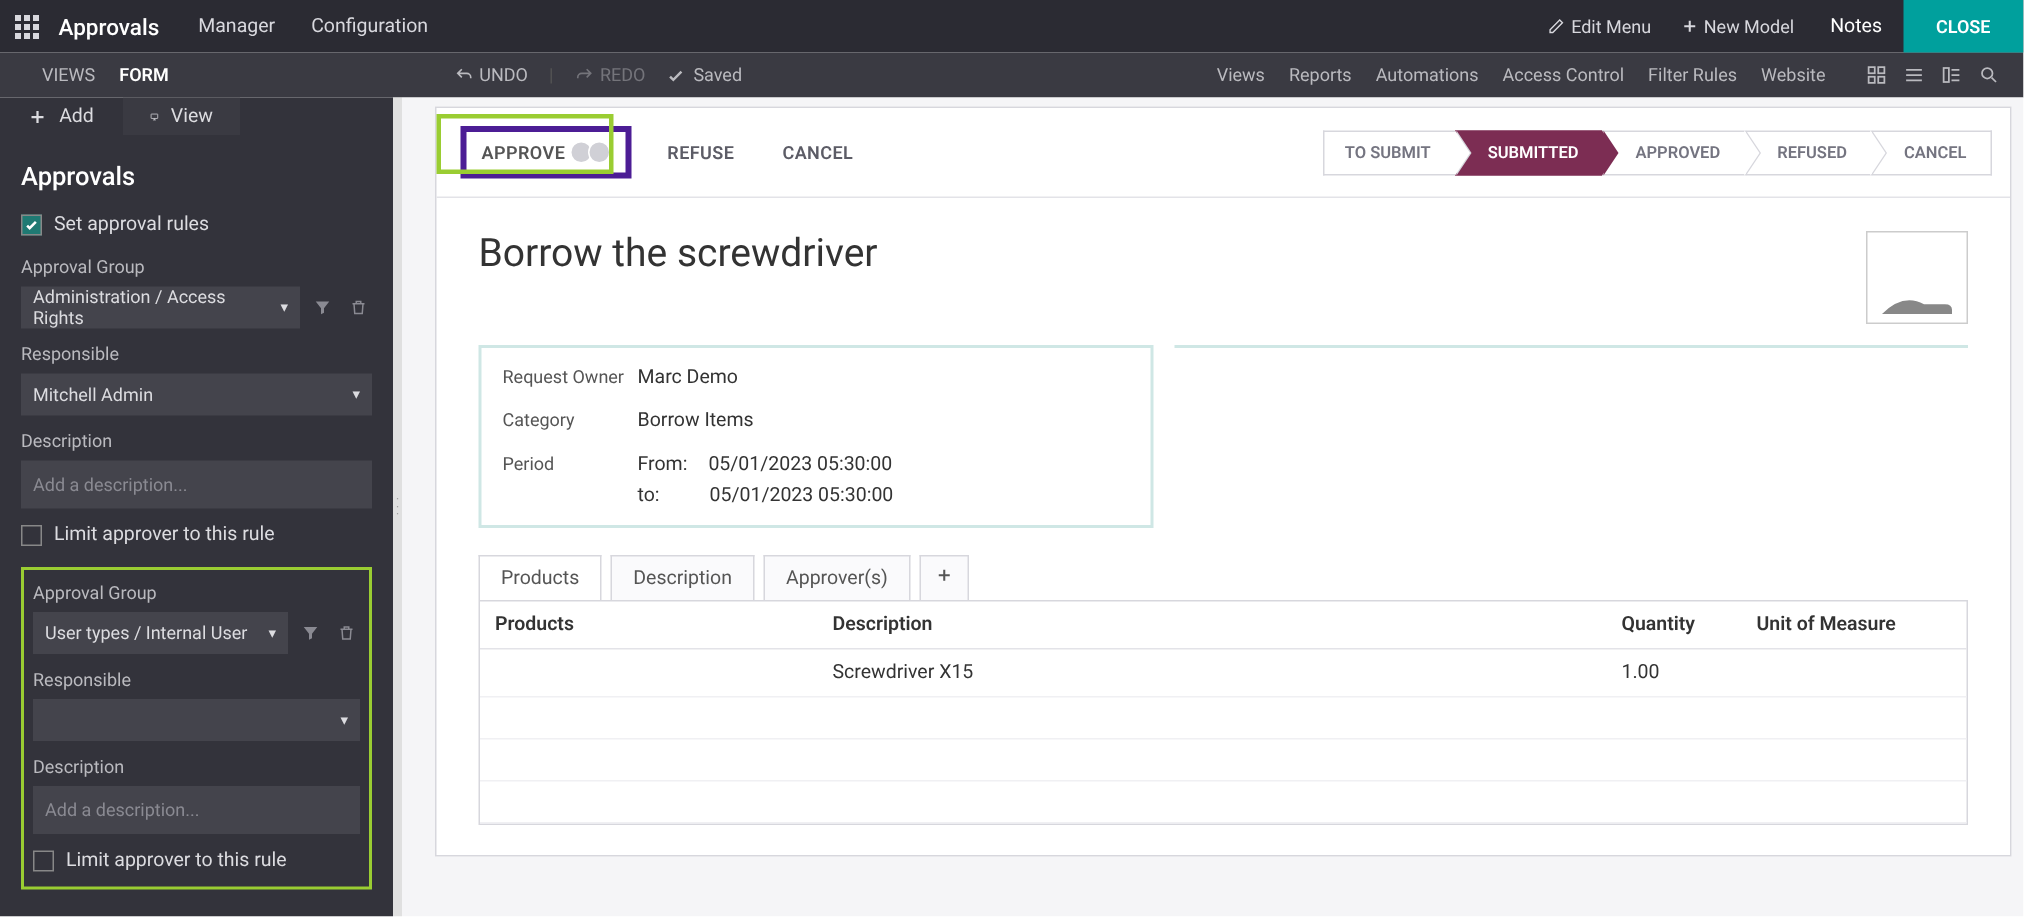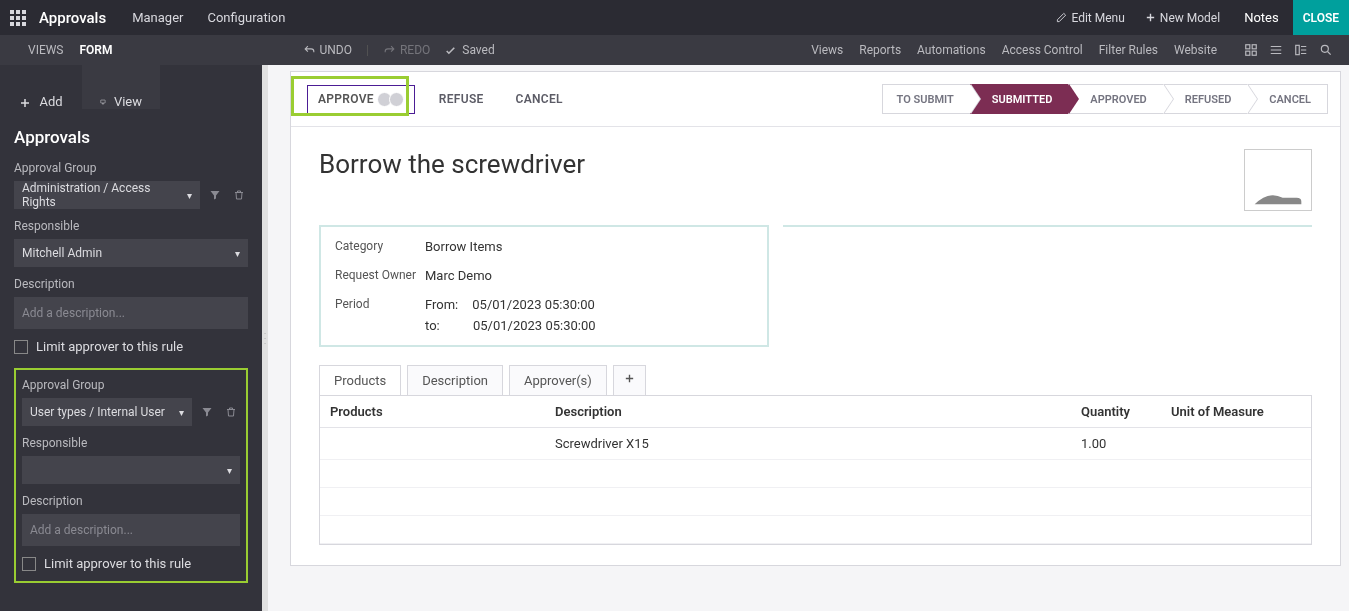--- a/index.html
+++ b/index.html
@@ -7,36 +7,36 @@
 .topbar { height:35px; background:#2b2b33; display:flex; align-items:center; color:#d8d8de; }
 .apps-icon { width:35px; height:35px; display:flex; align-items:center; justify-content:center; cursor:pointer; }
 .apps-grid { display:grid; grid-template-columns:repeat(3,4px); grid-template-rows:repeat(3,4px); gap:2px; }
 .apps-grid span { background:#d8d8de; width:4px; height:4px; }
 .brand { font-size:15px; font-weight:500; padding:0 14px 0 4px; color:#fff; }
 .topnav { display:flex; height:100%; }
 .topnav a { padding:0 12px; display:flex; align-items:center; color:#d8d8de; text-decoration:none; font-size:13px; cursor:pointer; }
 .topbar-right { margin-left:auto; display:flex; align-items:center; height:100%; }
 .topbar-right a { padding:0 10px; color:#d8d8de; display:flex; align-items:center; gap:4px; font-size:12px; cursor:pointer; }
 .notes { padding:0 14px; font-size:13px; color:#fff; }
-.close-btn { background:#00a09d; color:#fff; height:35px; padding:0 10px; display:flex; align-items:center; font-weight:600; font-size:12px; cursor:pointer; }
+.close-btn { background:#00a09d; color:#fff; height:35px; padding:0 22px; display:flex; align-items:center; font-weight:600; font-size:12px; cursor:pointer; }
 .secondbar { height:30px; background:#3a3a42; display:flex; align-items:center; color:#bababf; font-size:12px; }
 .secondbar .left { display:flex; align-items:center; padding-left:28px; gap:16px; }
 .secondbar .left span.active { color:#fff; font-weight:600; }
 .secondbar .mid { display:flex; align-items:center; gap:14px; margin-left:190px; }
 .secondbar .mid a { display:flex; align-items:center; gap:4px; color:#bababf; cursor:pointer; }
 .secondbar .mid a.disabled { opacity:.45; }
 .secondbar .mid .saved { display:flex; align-items:center; gap:5px; color:#bababf; }
 .secondbar .right { margin-left:auto; display:flex; align-items:center; gap:16px; padding-right:8px; }
 .secondbar .right a { color:#bababf; cursor:pointer; font-size:12px; }
 .secondbar .icons { display:flex; gap:10px; padding:0 8px 0 10px; }
 .secondbar .icons span { width:15px; height:15px; display:flex; align-items:center; justify-content:center; cursor:pointer; }
 .main { display:flex; height:calc(611px - 65px); }
 .sidebar { width:262px; background:#33333b; color:#dcdce0; display:flex; flex-direction:column; overflow-y:auto; }
 .sidebar-tabs { display:flex; height:44px; }
-.sidebar-tabs a { flex:0 0 auto; display:flex; align-items:flex-end; justify-content:center; gap:8px; color:#dcdce0; cursor:pointer; font-size:13px; padding:0 18px; }
+.sidebar-tabs a { flex:0 0 auto; display:flex; align-items:center; justify-content:center; gap:8px; color:#dcdce0; cursor:pointer; font-size:13px; padding:0 18px; }
 .sidebar-tabs a.tab-add { width:82px; }
 .sidebar-tabs a.tab-view { width:78px; background:#3a3a42; }
 .sidebar-tabs a.tab-props { flex:1; background:#44444c; }
 .sidebar-body { padding:18px 14px; font-size:13px; }
 .sidebar-body h2 { font-size:17px; font-weight:500; color:#fff; margin-bottom:14px; }
 .chk-row { display:flex; align-items:center; gap:8px; margin-bottom:14px; }
 .chk { width:14px; height:14px; border:1px solid #888; display:flex; align-items:center; justify-content:center; background:#1f7a73; }
 .chk.unchecked { background:transparent; }
 .chk svg { width:10px; height:10px; }
 .fld-label { font-size:12px; color:#bababf; margin-bottom:6px; display:block; }
@@ -47,21 +47,21 @@
 .input { background:#44444c; height:32px; width:100%; border:none; padding:0 8px; color:#dcdce0; font-size:12px; }
 .input::placeholder { color:#8a8a92; }
 .group-box { border:2px solid #9acd32; padding:8px 6px 10px 6px; margin-top:6px; }
 .splitter { width:6px; background:#e0e0e0; cursor:col-resize; position:relative; }
 .splitter::after { content:"·\A·\A·"; white-space:pre; position:absolute; top:50%; left:50%; transform:translate(-50%,-50%); color:#999; font-size:8px; line-height:5px; }
 .content { flex:1; background:#f5f5f7; overflow:auto; padding:6px 8px 8px 22px; position:relative; }
 .form-card { background:#fff; border:1px solid #d7d7dd; }
 .btnbar { display:flex; align-items:center; padding:12px 12px 12px 16px; position:relative; }
 .approve-hl { position:absolute; left:0; top:4px; width:118px; height:40px; border:3px solid #9acd32; pointer-events:none; }
 .btn { padding:6px 10px; font-size:12px; font-weight:600; cursor:pointer; letter-spacing:.3px; }
-.btn-approve { border:1px solid #4c1d95; background:#fff; color:#555; display:flex; align-items:center; gap:6px; }
+.btn-approve { border:4px solid #4c1d95; background:#fff; color:#555; display:flex; align-items:center; gap:6px; }
 .btn-approve .avs { display:flex; }
 .btn-approve .av { width:15px; height:15px; border-radius:50%; background:#d0d0d6; margin-left:-3px; border:1px solid #fff; }
 .btn-link { background:none; border:none; color:#5c5c66; margin-left:14px; }
 .btn-cancel { margin-left:12px; }
 .btn-attach { background:#167a72; color:#fff; border:none; padding:7px 12px; margin-left:12px; }
 .status-steps { margin-left:auto; display:flex; align-items:center; }
 .step { position:relative; height:30px; display:flex; align-items:center; padding:0 16px 0 22px; font-size:11px; font-weight:600; color:#747480; background:#fff; border-top:1px solid #d7d7dd; border-bottom:1px solid #d7d7dd; }
 .step:first-child { border-left:1px solid #d7d7dd; padding-left:14px; }
 .step::after { content:""; position:absolute; right:-10px; top:-1px; width:0; height:0; border-top:15px solid transparent; border-bottom:15px solid transparent; border-left:10px solid #fff; z-index:2; }
 .step::before { content:""; position:absolute; right:-11px; top:-1px; width:0; height:0; border-top:15px solid transparent; border-bottom:15px solid transparent; border-left:10px solid #d7d7dd; z-index:1; }
@@ -214,20 +214,28 @@
       <a class="tab-view">
         <svg width="14" height="14" viewBox="0 0 24 24" stroke="#dcdce0" stroke-width="2" fill="none">
             <rect x="3" y="4" width="18" height="12" rx="1"></rect>
             <path d="M8 20h8M12 16v4"></path>
           </svg>
         <span>View</span>
       </a>
     </div>
     <div class="sidebar-body">
       <h2>Approvals</h2>
+      <div class="chk-row">
+        <div class="chk">
+          <svg viewBox="0 0 24 24" stroke="#fff" stroke-width="4" fill="none">
+              <path d="M5 13l4 4L19 7"></path>
+            </svg>
+        </div>
+        <span>Set approval rules</span>
+      </div>
 
       <span class="fld-label">Approval Group</span>
       <div class="fld-row">
         <div class="select">
           <span>Administration / Access Rights</span>
           <span class="caret">▾</span>
         </div>
         <span class="icon-sm">
           <svg width="12" height="12" viewBox="0 0 24 24" fill="#8a8a92">
               <path d="M3 4h18l-7 9v6l-4 2v-8L3 4z"></path>
@@ -323,26 +331,26 @@
           </div>
           <div class="placeholder-img">
             <svg viewBox="0 0 60 30">
                 <path d="M5 25 Q20 10 35 18 L50 18 Q55 18 55 22 L55 25 Z" fill="#888"></path>
               </svg>
           </div>
         </div>
         <div class="details-wrap">
           <div class="details-box">
             <div class="row">
+              <div class="lbl">Request Owner</div>
+              <div class="val">Marc Demo</div>
+            </div>
+            <div class="row">
               <div class="lbl">Category</div>
               <div class="val">Borrow Items</div>
-            </div>
-            <div class="row">
-              <div class="lbl">Request Owner</div>
-              <div class="val">Marc Demo</div>
             </div>
             <div class="row" style="margin-bottom:0">
               <div class="lbl">Period</div>
               <div class="val">
                 <div class="sub">
                   <span>From:</span>
                   <span>05/01/2023 05:30:00</span>
                 </div>
                 <div class="sub" style="margin-top:6px">
                   <span style="width:34px;display:inline-block">to:</span>

